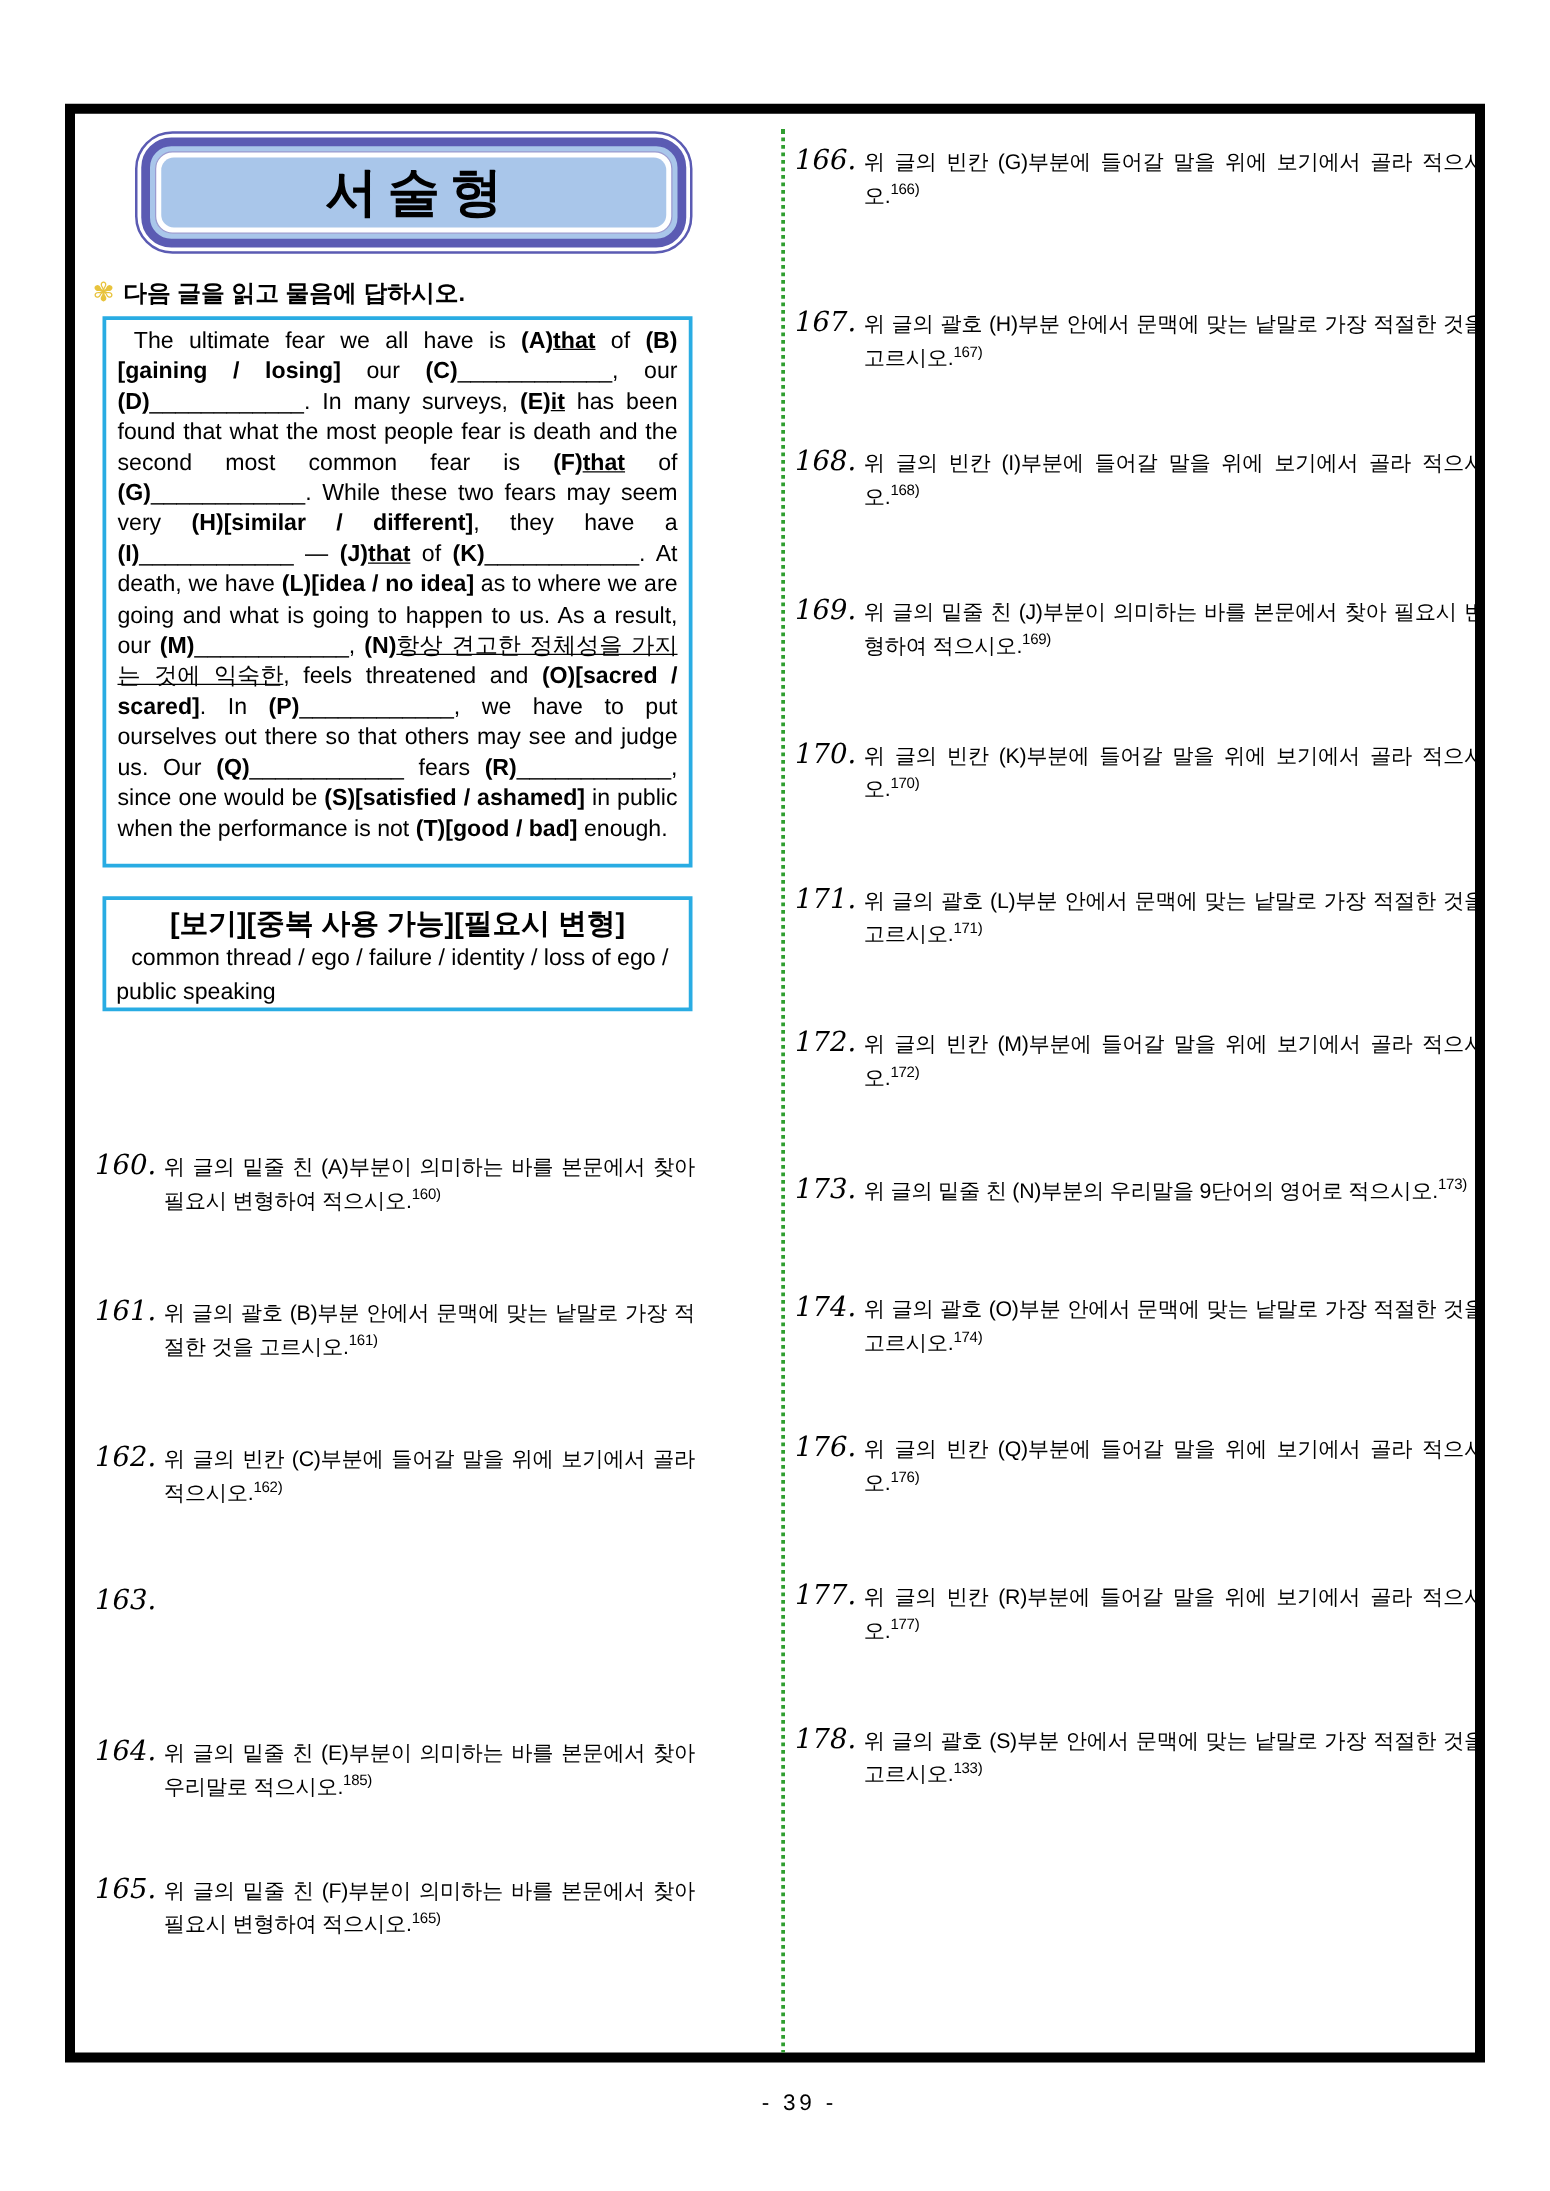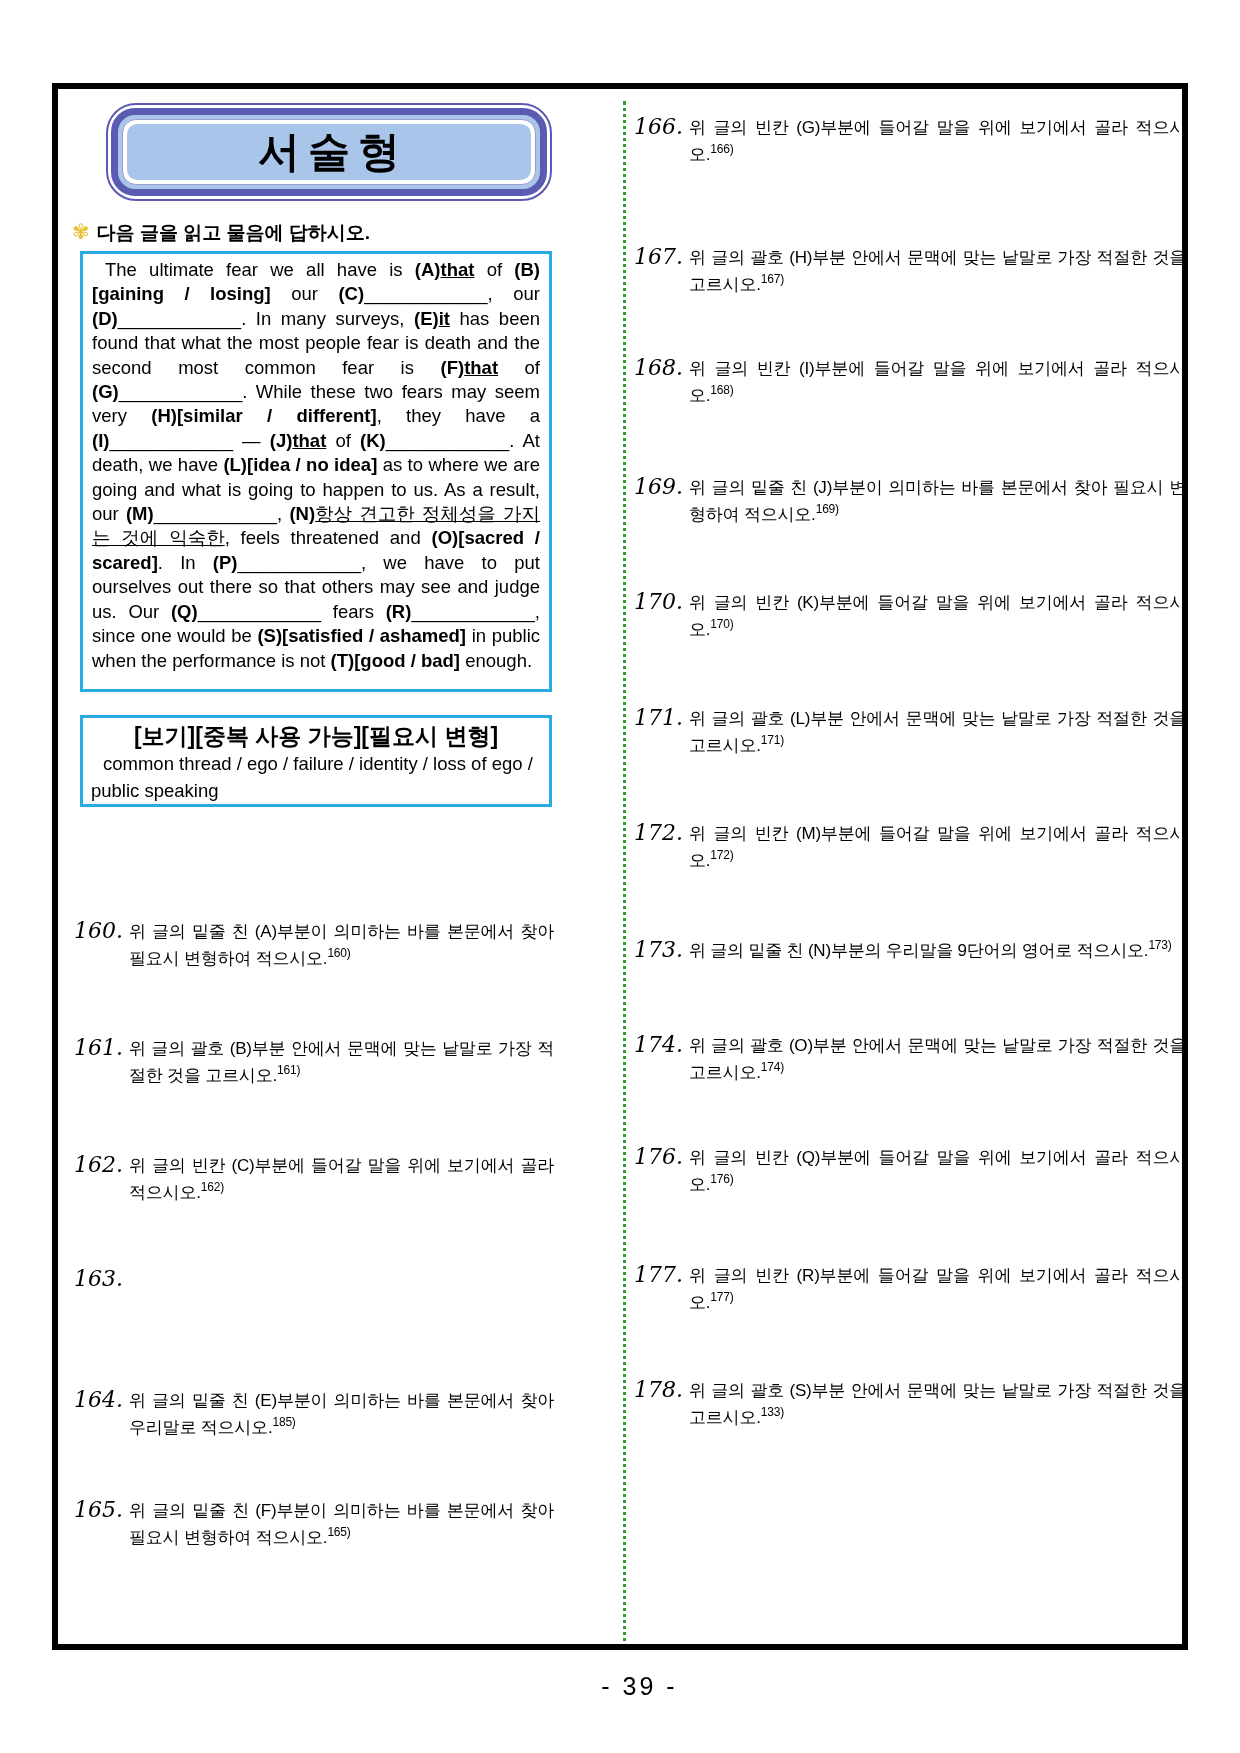--- a/index.html
+++ b/index.html
@@ -3,21 +3,21 @@
 <meta charset="utf-8">
 <style>
   * { box-sizing: border-box; }
   html,body { margin:0; padding:0; }
   body {
     width:1240px; height:1753px; position:relative; background:#ffffff;
     font-family:"Liberation Sans","DejaVu Sans",sans-serif; color:#000;
   }
   .frame {
     position:absolute; left:52px; top:83px; width:1136px; height:1567px;
-    border:6px solid #000000; overflow:hidden; background:#fff;padding-left:24px;
+    border:8px solid #000000; overflow:hidden; background:#fff;padding-left:24px;
   }
   .divider {
     position:absolute; left:565px; top:12px; height:1548px; width:0;
     border-left:3px dotted #2f9e2f;
   }
   
   .titlebox {
     position:absolute; left:48px; top:14px; width:446px; height:98px;
     border:2px solid #5b5bb3; border-radius:30px; padding:3px; background:#fff;
   }
@@ -71,21 +71,21 @@
   .qcol.right-col .question:nth-child(5){top:501px}
   .qcol.right-col .question:nth-child(6){top:617px}
   .qcol.right-col .question:nth-child(7){top:732px}
   .qcol.right-col .question:nth-child(8){top:849px}
   .qcol.right-col .question:nth-child(9){top:944px}
   .qcol.right-col .question:nth-child(10){top:1056px}
   .qcol.right-col .question:nth-child(11){top:1174px}
   .qcol.right-col .question:nth-child(12){top:1289px}
   .qcol.right-col .question:nth-child(13){top:1401px}
   
-  .page-number { position:absolute; top:1672px; left:0; width:100%; text-align:center; font-size:25px; letter-spacing:3px;padding-left:39px; }
+  .page-number { position:absolute; top:1672px; left:0; width:100%; text-align:center; font-size:18px; letter-spacing:3px;padding-left:39px; }
 </style>
 </head>
 <body>
 
 <div class="page-root">
   <div class="frame">
     <div class="divider"></div>
 
     <div class="titlebox">
       <div class="t2">

